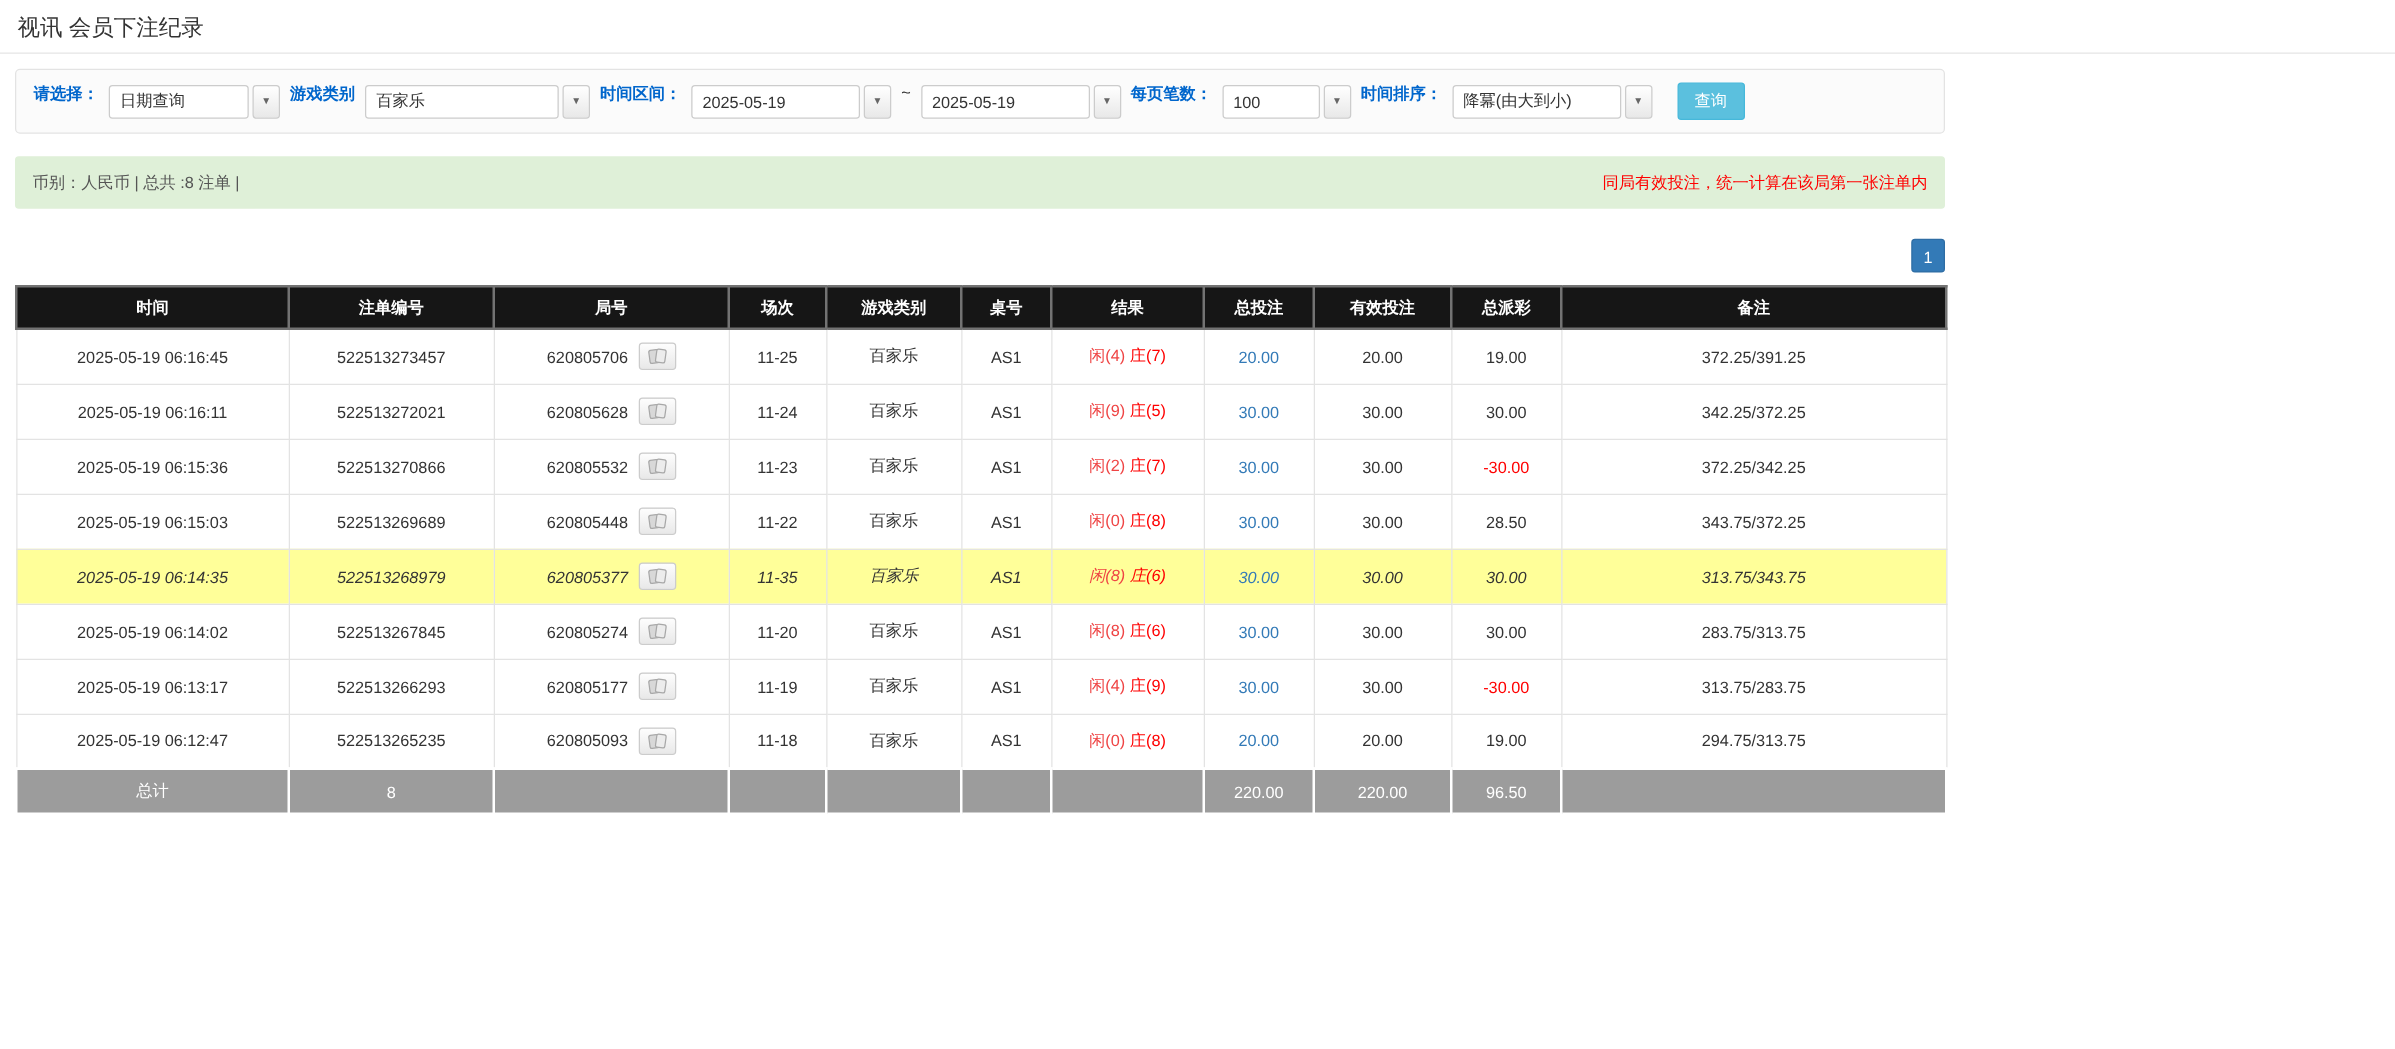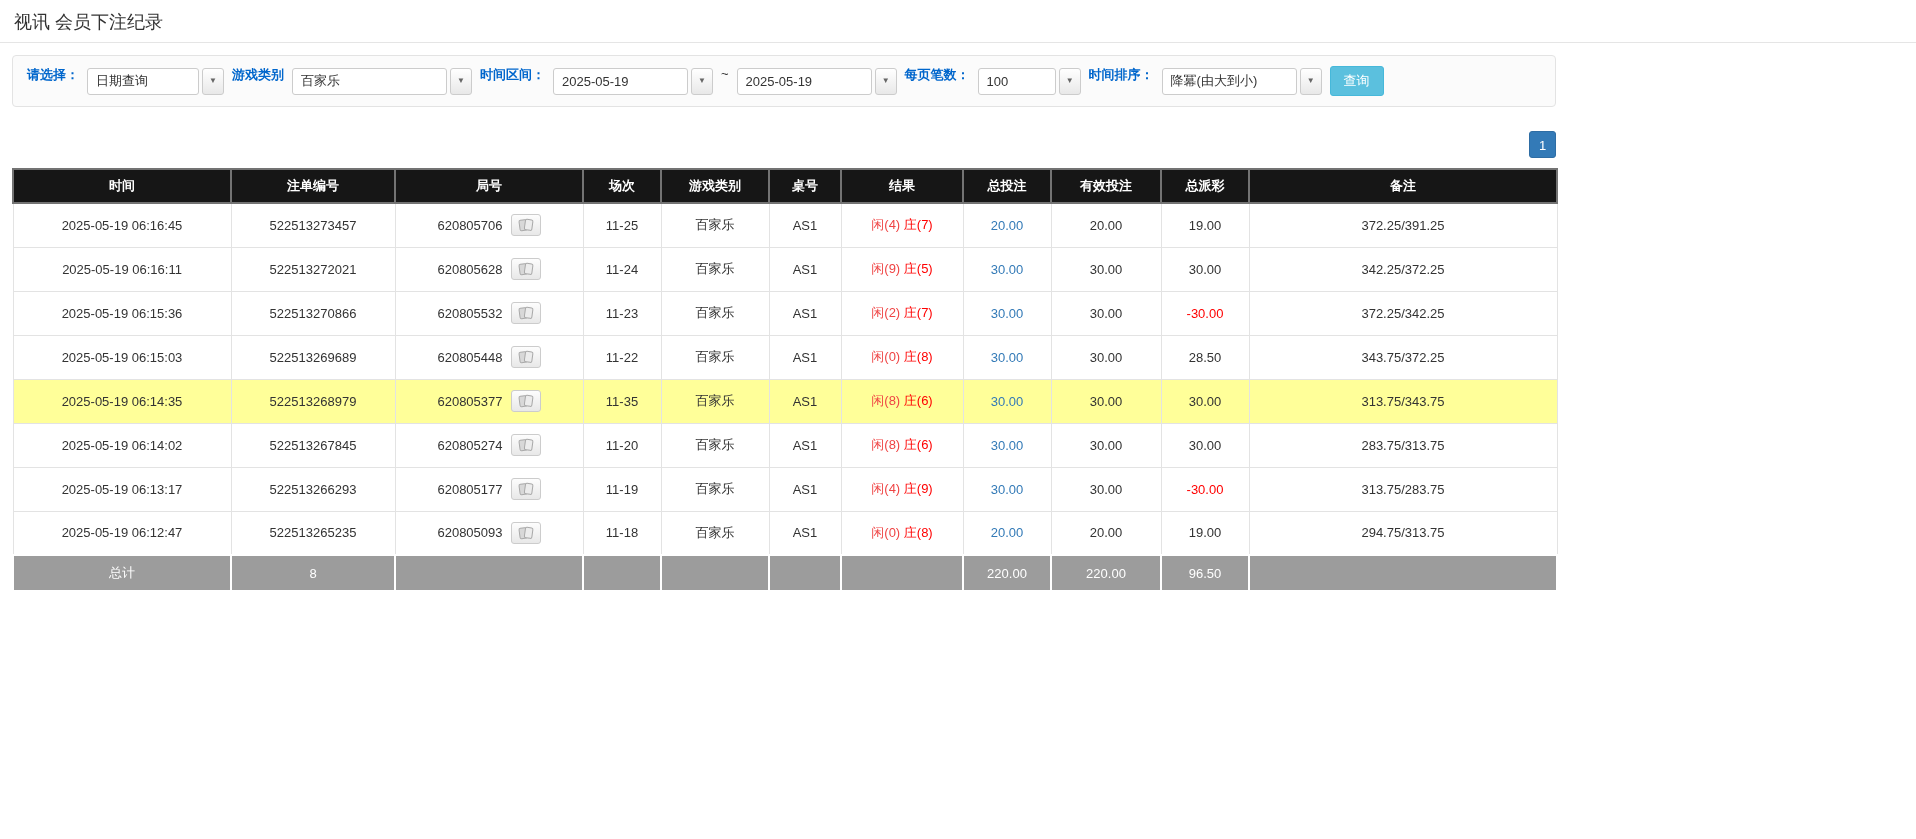--- a/index.html
+++ b/index.html
@@ -31,21 +31,21 @@
     height: 27px; width: 22px; margin-left: 3px; padding: 0;
     border: 1px solid #ccc; border-radius: 3px;
     background: linear-gradient(#ffffff, #e8e8e8);
     display: inline-flex; align-items: center; justify-content: center; cursor: pointer;
   }
   .caret { font-size: 8px; color: #666; line-height: 1; }
   .w-query { width: 112px; } .w-game { width: 155px; } .w-date { width: 135px; }
   .w-per { width: 78px; } .w-sort { width: 135px; }
   .tilde { color: #333; }
   .search-btn {
-    margin-left: 0; background: #5bc0de; border: 1px solid #46b8da; color: #fff;
+    margin-left: 12px; background: #5bc0de; border: 1px solid #46b8da; color: #fff;
     font-size: 13px; font-family: inherit; padding: 5px 13px; border-radius: 3px; cursor: pointer;
   }
 
   
   .info-bar {
     display: flex; justify-content: space-between; align-items: center;
     background: #dff0d8; border-radius: 3px;
     padding: 12px 14px; margin-top: 18px;
   }
   .info-left { color: #555; }
@@ -63,21 +63,21 @@
   
   table { border-collapse: collapse; table-layout: fixed; width: 1544px; }
   thead th {
     background: #161616; color: #fff; font-size: 13px; font-weight: bold;
     padding: 7px 4px; border: 2px solid #737373; text-align: center;
   }
   tbody td {
     border: 1px solid #e3e3e3; text-align: center; font-size: 13px;
     padding: 0 6px; height: 44px; background: #fff; color: #333;
   }
-  tr.highlighted td { background: #ffff99; }
+  tr.highlighted td { background: #ffff99; font-style: italic; }
   tfoot td {
     background: #9c9c9c; color: #fff; text-align: center; font-size: 13px;
     padding: 8px 4px; border: 2px solid #fff;
   }
   .player { color: #ef4444; }
   .banker { color: #ff0000; }
   .bet-link { color: #337ab7; text-decoration: none; cursor: pointer; }
   .neg { color: #ff0000; }
   .round-inner { display: inline-flex; align-items: center; justify-content: center; gap: 8px; }
   .icon-btn {
@@ -138,20 +138,24 @@
     <span class="combo">
       <input class="w-sort" value="降冪(由大到小)" style="">
       <button type="button" class="caret-btn">
           <span class="caret">▼</span>
         </button>
     </span>
 
     <button type="button" class="search-btn">查询</button>
   </div>
 
+  <div class="info-bar">
+    <span class="info-left">币别：人民币 | 总共 :8 注单 |</span>
+    <span class="info-right">同局有效投注，统一计算在该局第一张注单内</span>
+  </div>
 
   <div class="pagination top">
     <a class="page-btn">1</a>
   </div>
 
   <table>
     <colgroup>
       <col style="width:218px">
         <col style="width:164px">
         <col style="width:188px">

